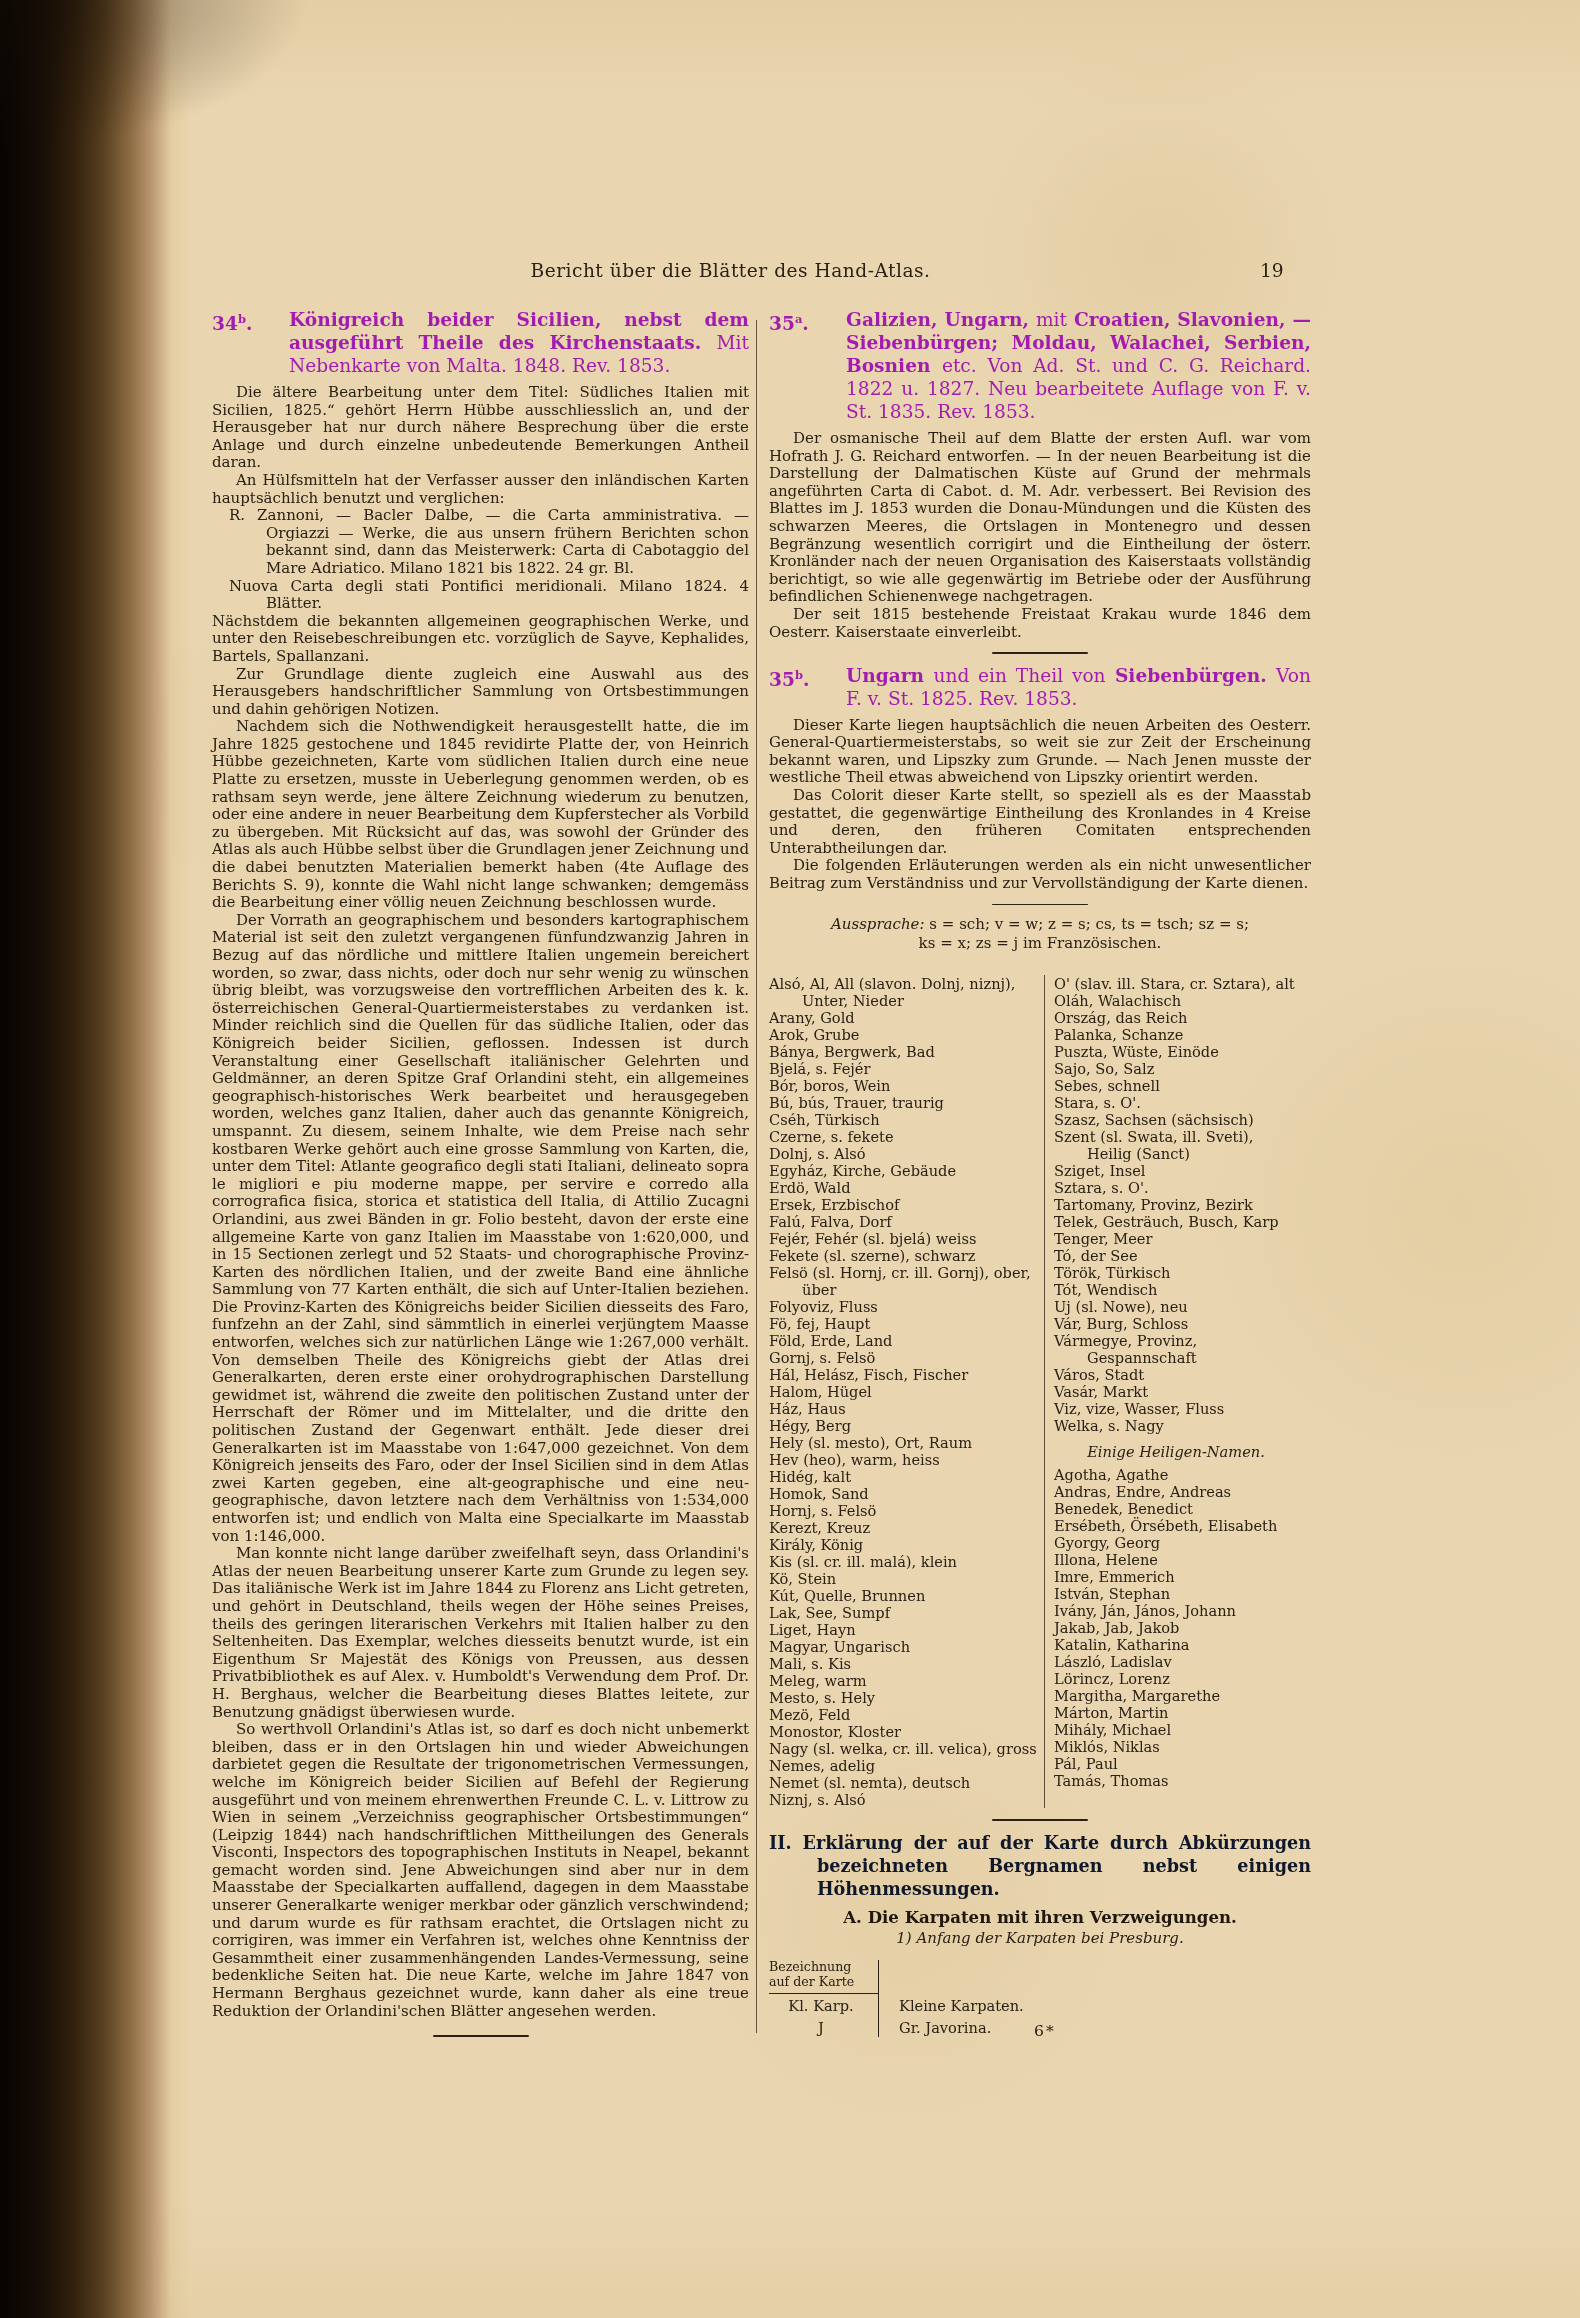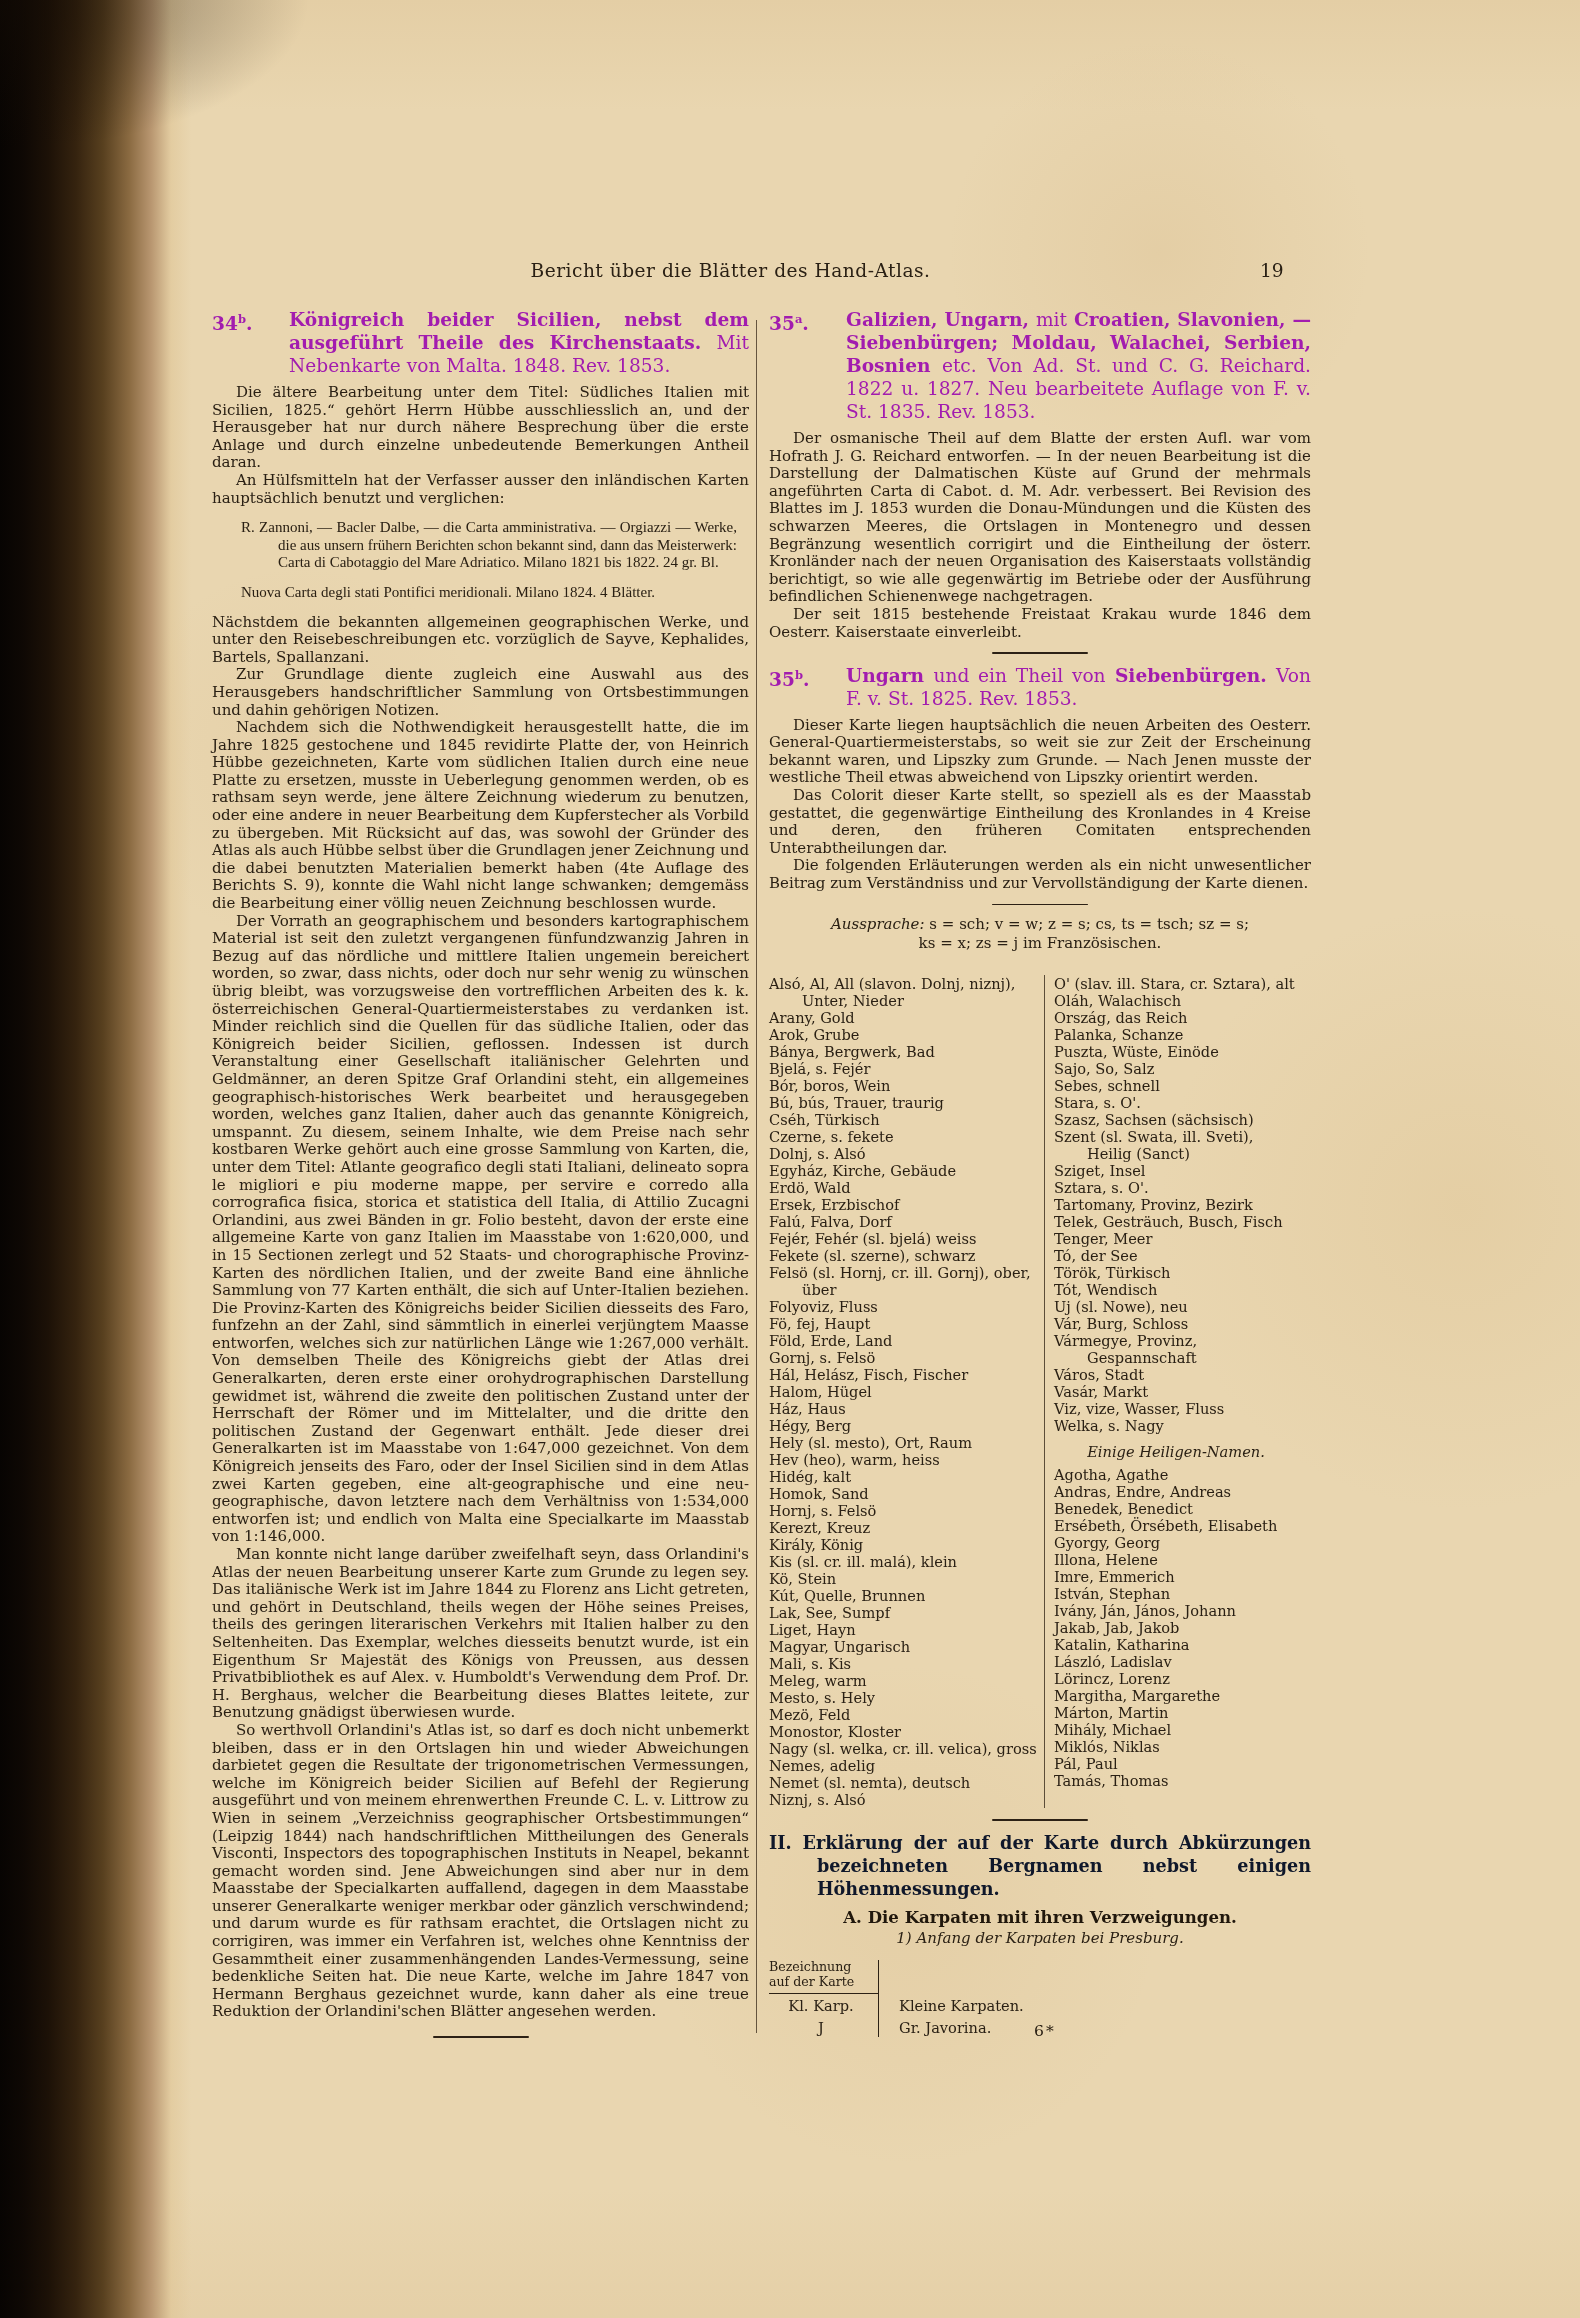--- a/index.html
+++ b/index.html
@@ -39,21 +39,21 @@
 
   .col-divider { position:absolute; left:756px; top:320px; width:1px; height:1713px;
     background:rgba(56,42,26,.75); }
 
   .col { position:absolute; top:308px; font-size:15px; line-height:17.6px; }
   .col.left  { left:212px;  width:537px; }
   .col.right { left:769px; width:542px; }
 
   p { margin:0; text-align:justify; }
   p.ind { text-indent:24px; }
-  .li { padding-left:54px; text-indent:-37px; text-align:justify; margin:12px;font-family:Liberation Serif, serif; }
+  .li { padding-left:54px; text-indent:-37px; text-align:justify; margin:0; }
 
   .entry-title { position:relative; padding-left:77px; font-size:18.6px; line-height:23px;
     font-weight:bold; text-align:justify; margin-bottom:7px; color:#a21caf; }
   .entry-num { position:absolute; left:0; top:0; font-weight:bold; }
   .entry-num sup { font-size:.62em; vertical-align:super; }
   .t-normal { font-weight:normal; }
 
   .hr-short { width:96px; height:1.5px; background:#2c2115; margin:11px auto 10px auto; border-radius:1px; }
   .hr-short.left-col { margin-top:15px; }
 
@@ -207,21 +207,21 @@
           <div class="gl-item">Palanka, Schanze</div>
           <div class="gl-item">Puszta, Wüste, Einöde</div>
           <div class="gl-item">Sajo, So, Salz</div>
           <div class="gl-item">Sebes, schnell</div>
           <div class="gl-item">Stara, s. O'.</div>
           <div class="gl-item">Szasz, Sachsen (sächsisch)</div>
           <div class="gl-item">Szent (sl. Swata, ill. Sveti), Heilig (Sanct)</div>
           <div class="gl-item">Sziget, Insel</div>
           <div class="gl-item">Sztara, s. O'.</div>
           <div class="gl-item">Tartomany, Provinz, Bezirk</div>
-          <div class="gl-item">Telek, Gesträuch, Busch, Fisch</div>
+          <div class="gl-item">Telek, Gesträuch, Busch, Karp</div>
           <div class="gl-item">Tenger, Meer</div>
           <div class="gl-item">Tó, der See</div>
           <div class="gl-item">Török, Türkisch</div>
           <div class="gl-item">Tót, Wendisch</div>
           <div class="gl-item">Uj (sl. Nowe), neu</div>
           <div class="gl-item">Vár, Burg, Schloss</div>
           <div class="gl-item">Vármegye, Provinz, Gespannschaft</div>
           <div class="gl-item">Város, Stadt</div>
           <div class="gl-item">Vasár, Markt</div>
           <div class="gl-item">Viz, vize, Wasser, Fluss</div>

